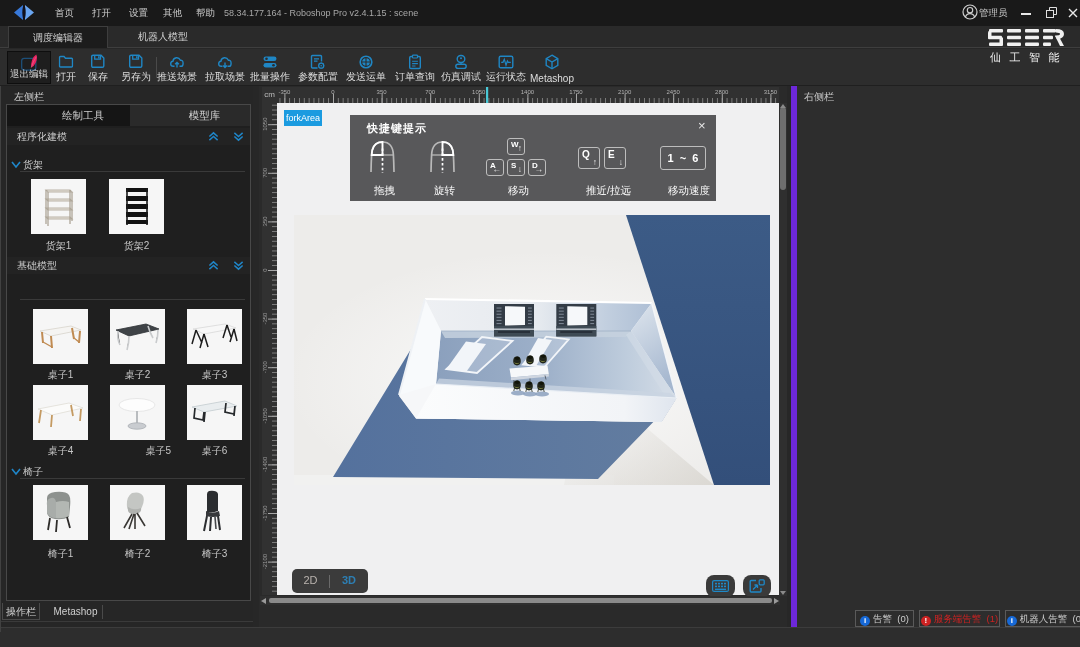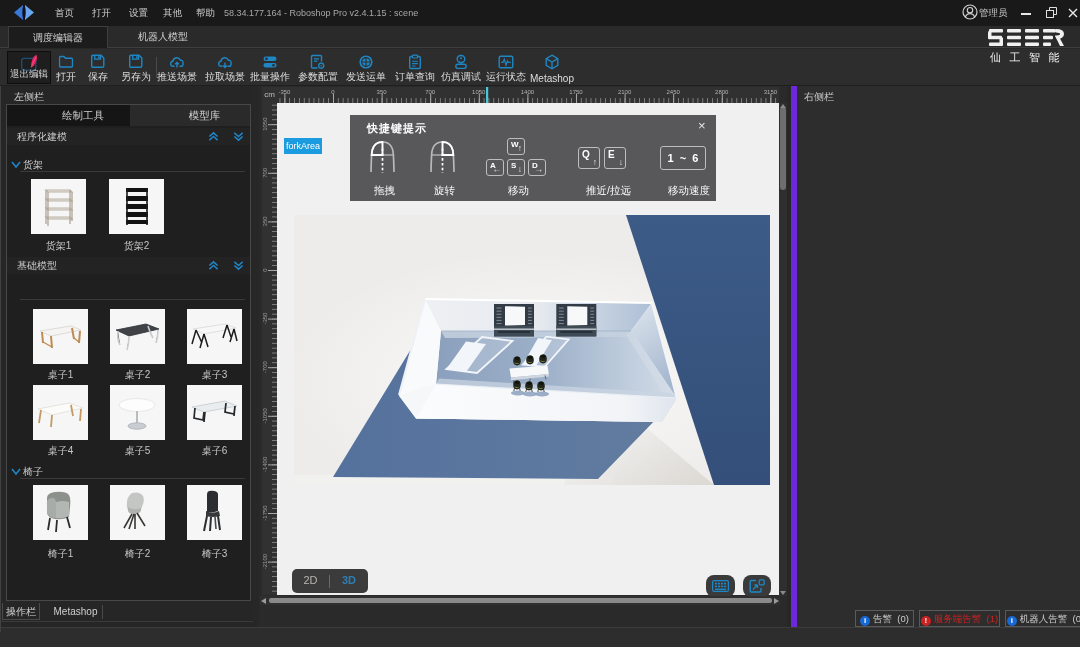--- a/index.html
+++ b/index.html
@@ -35,21 +35,21 @@
   .gsep { position:absolute; height:1px; background:#3a3a3a; }
   .card { position:absolute; width:55px; height:55px; background:#f6f6f6; overflow:hidden; }
   .cap { position:absolute; width:55px; text-align:center; font-size:10px; color:#c6c6c6; }
   #btabs { position:absolute; left:0; top:517px; height:20px; width:253px; }
   .btab { position:absolute; top:0; height:17px; line-height:17px; font-size:10px; color:#d0d0d0; }
 
   #canvas { position:absolute; left:259px; top:86px; width:528px; height:546px; background:#2a2a2a; }
   #hruler { position:absolute; left:18px; top:1px; width:502px; height:16px; background:#313131; }
   #vruler { position:absolute; left:3px; top:17px; width:15px; height:492px; background:#313131; }
   #white { position:absolute; left:18px; top:17px; width:502px; height:492px; background:#f0f0f1; }
-  #forkarea { position:absolute; left:25px; top:24px; width:38px; height:16px; background:#1b9be0; color:#fff; font-size:9px; line-height:16px; text-align:center;margin-top:28px; }
+  #forkarea { position:absolute; left:25px; top:24px; width:38px; height:16px; background:#1b9be0; color:#fff; font-size:9px; line-height:16px; text-align:center; }
 
   #scpanel { position:absolute; left:91px; top:29px; width:366px; height:86px; background:#58585a; color:#fff; }
   #scpanel .title { position:absolute; left:17px; top:6px; font-size:11px; font-weight:bold; letter-spacing:1px; }
   #scpanel .close { position:absolute; left:348px; top:3px; font-size:11px; color:#e8e8e8; }
   .sclab { position:absolute; font-size:10.5px; color:#fafafa; top:69px; white-space:nowrap; }
   .key { position:absolute; border:1px solid #bdbdbd; border-radius:3px; color:#fff; }
   .key .kl { position:absolute; left:3px; top:1px; font-size:8px; font-weight:bold; }
   .key .ka { position:absolute; right:2px; bottom:1px; font-size:8.5px; color:#e6e6e6; }
 
   #toggle23 { position:absolute; left:33px; top:483px; width:76px; height:24px; background:#3b3b3b; border-radius:5px; }
@@ -346,21 +346,21 @@
           </svg></div>
       <div class="card" style="left:180px;top:280px;"><svg width="55" height="55" viewBox="0 0 55 55">
             <g>
               <polygon points="5,22 38,16 50,21 17,27" fill="#e9edef" stroke="#c3cbcf" stroke-width="0.8"></polygon>
 <g stroke="#26292c" stroke-width="1.7" fill="none">
                 <path d="M8 23 L7 33 L16 35 L17 27 M18 27 L17 37 M39 18 L38 27 L47 29 L48 21 M48 21 L47 31"></path>
               </g>
             </g>
           </svg></div>
       <div class="cap" style="left:26px;top:339px;">桌子4</div>
-      <div class="cap" style="left:103px;top:339px;">桌子5</div>
+      <div class="cap" style="left:109px;top:339px;text-align:right;">桌子5</div>
       <div class="cap" style="left:180px;top:339px;">桌子6</div>
 
       <div class="grphead" style="top:360px;">
           <span class="t">椅子</span>
         <svg class="abs" style="left:4px;top:2px" width="10" height="9" viewBox="0 0 10 9">
             <path d="M1 2 L5 7 L9 2" fill="none" stroke="#1f86c9" stroke-width="1.6"></path>
           </svg>
       </div>
       <div class="gsep" style="left:13px;top:373px;width:225px;"></div>
       <div class="card" style="left:26px;top:380px;"><svg width="55" height="55" viewBox="0 0 55 55">

